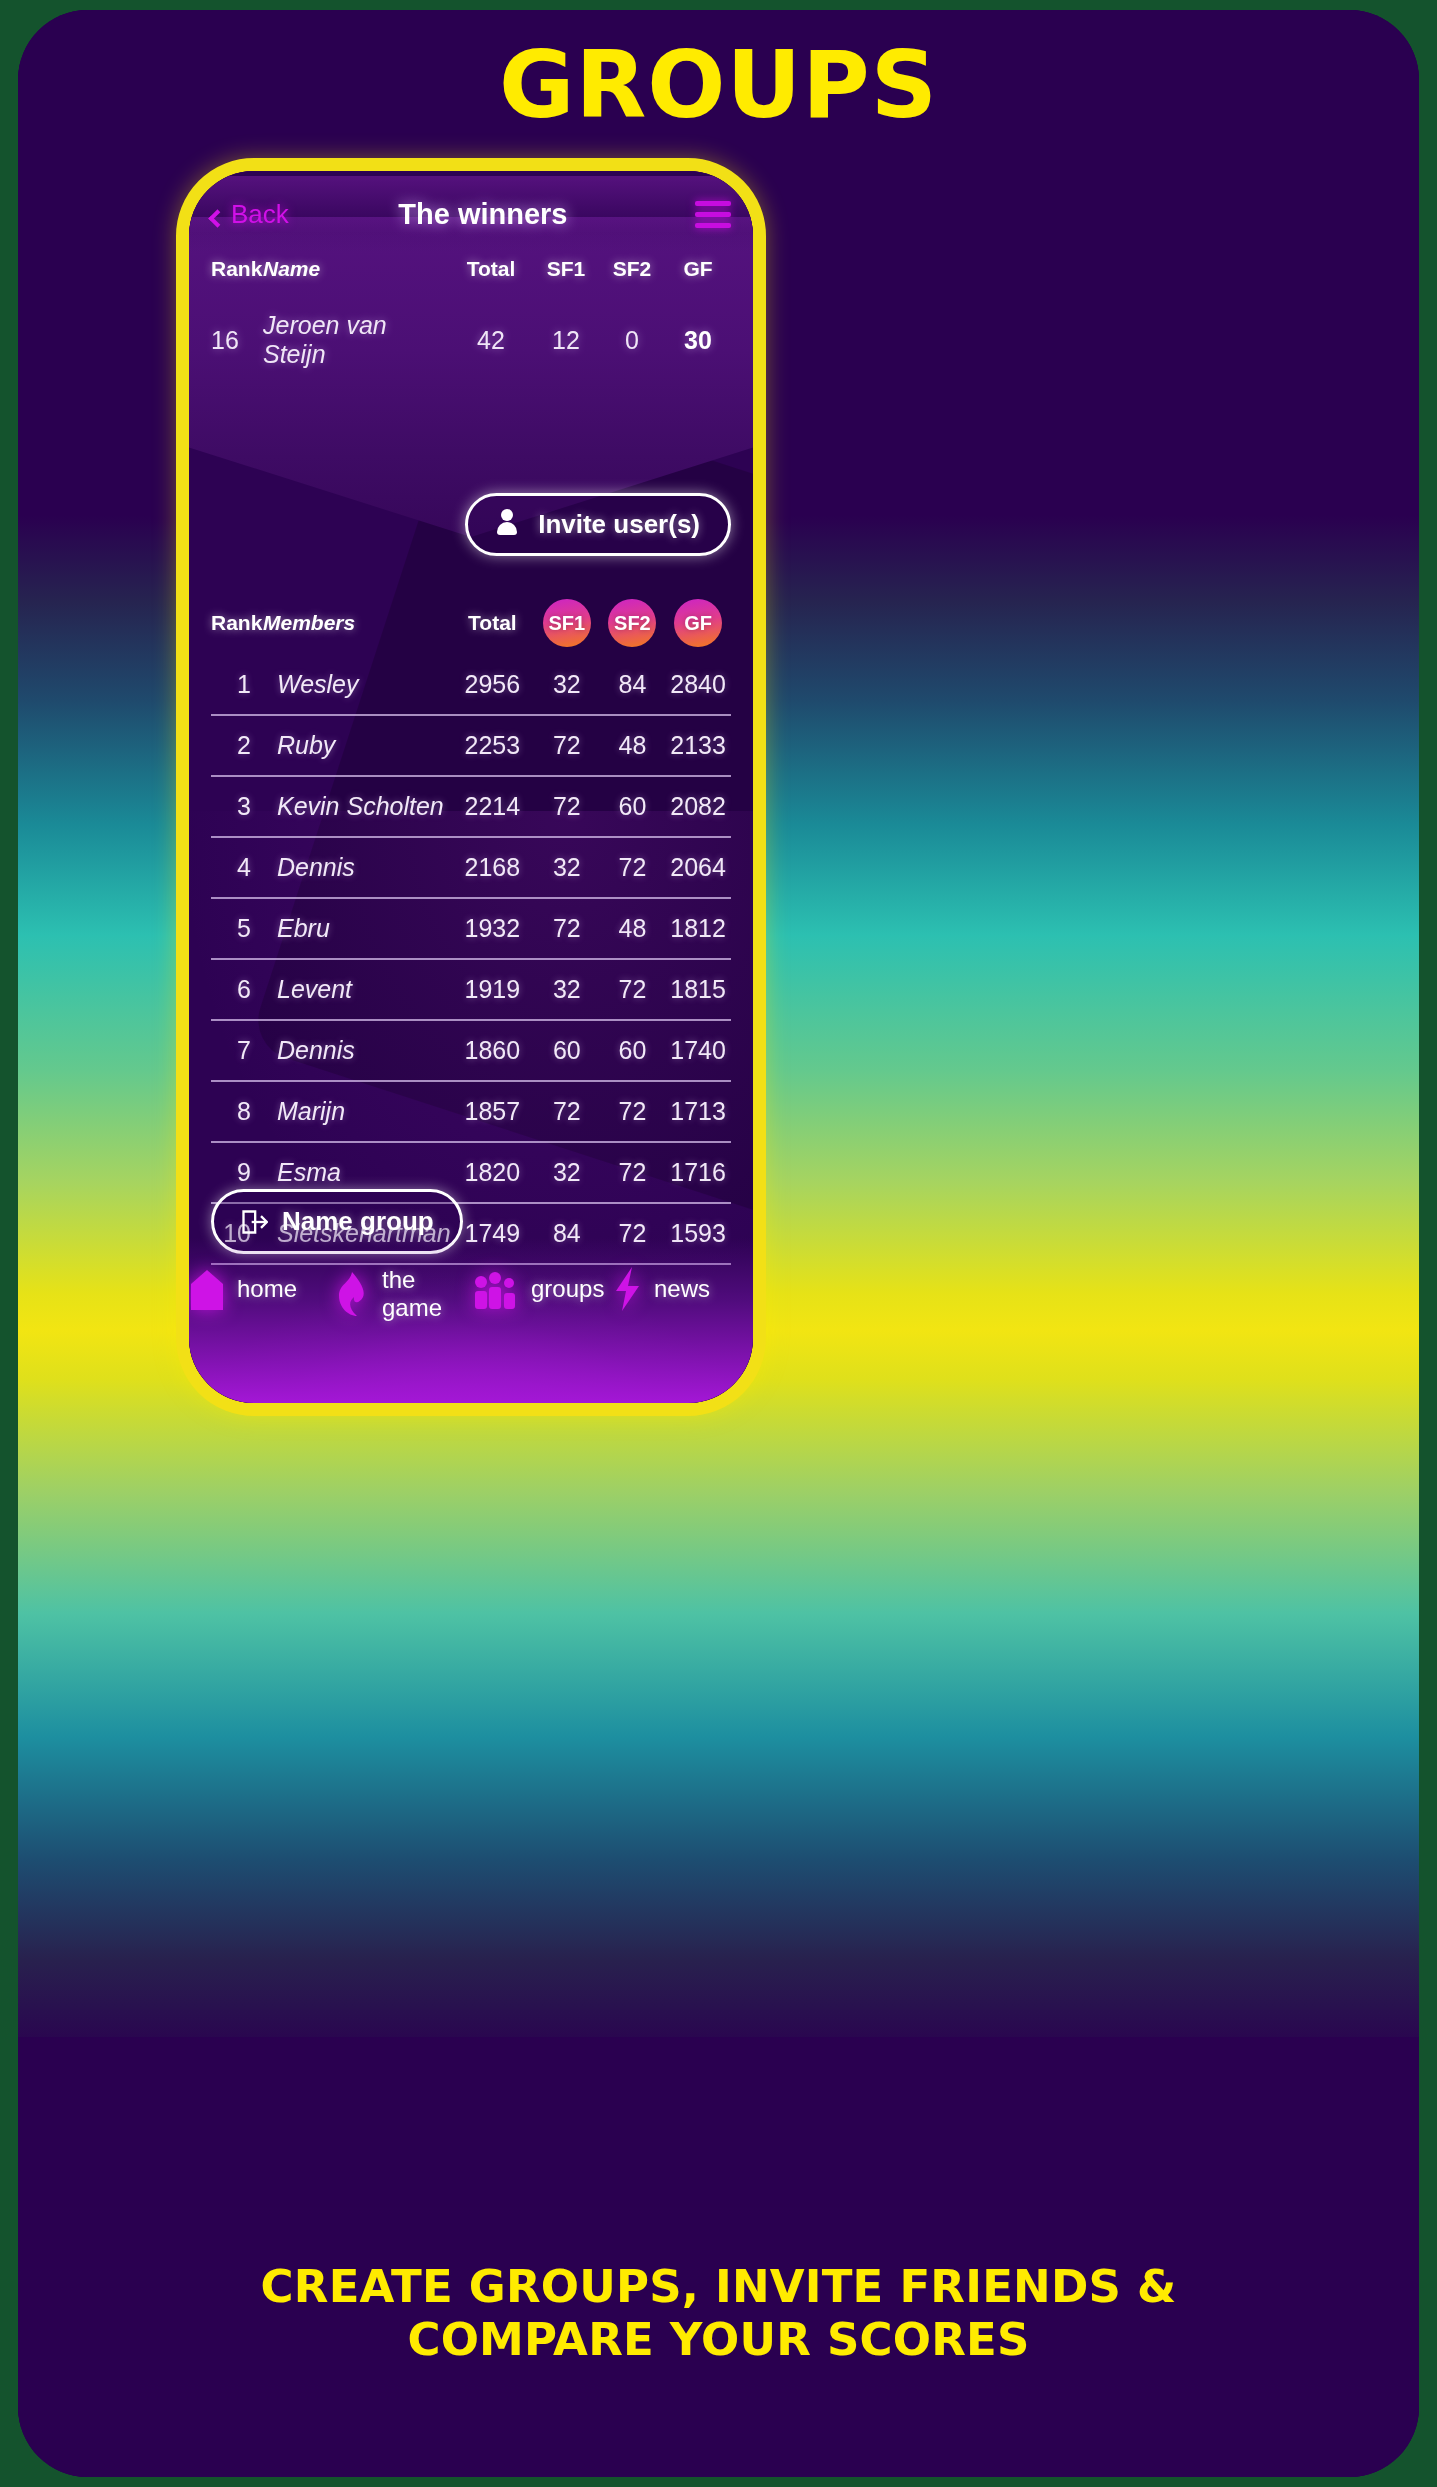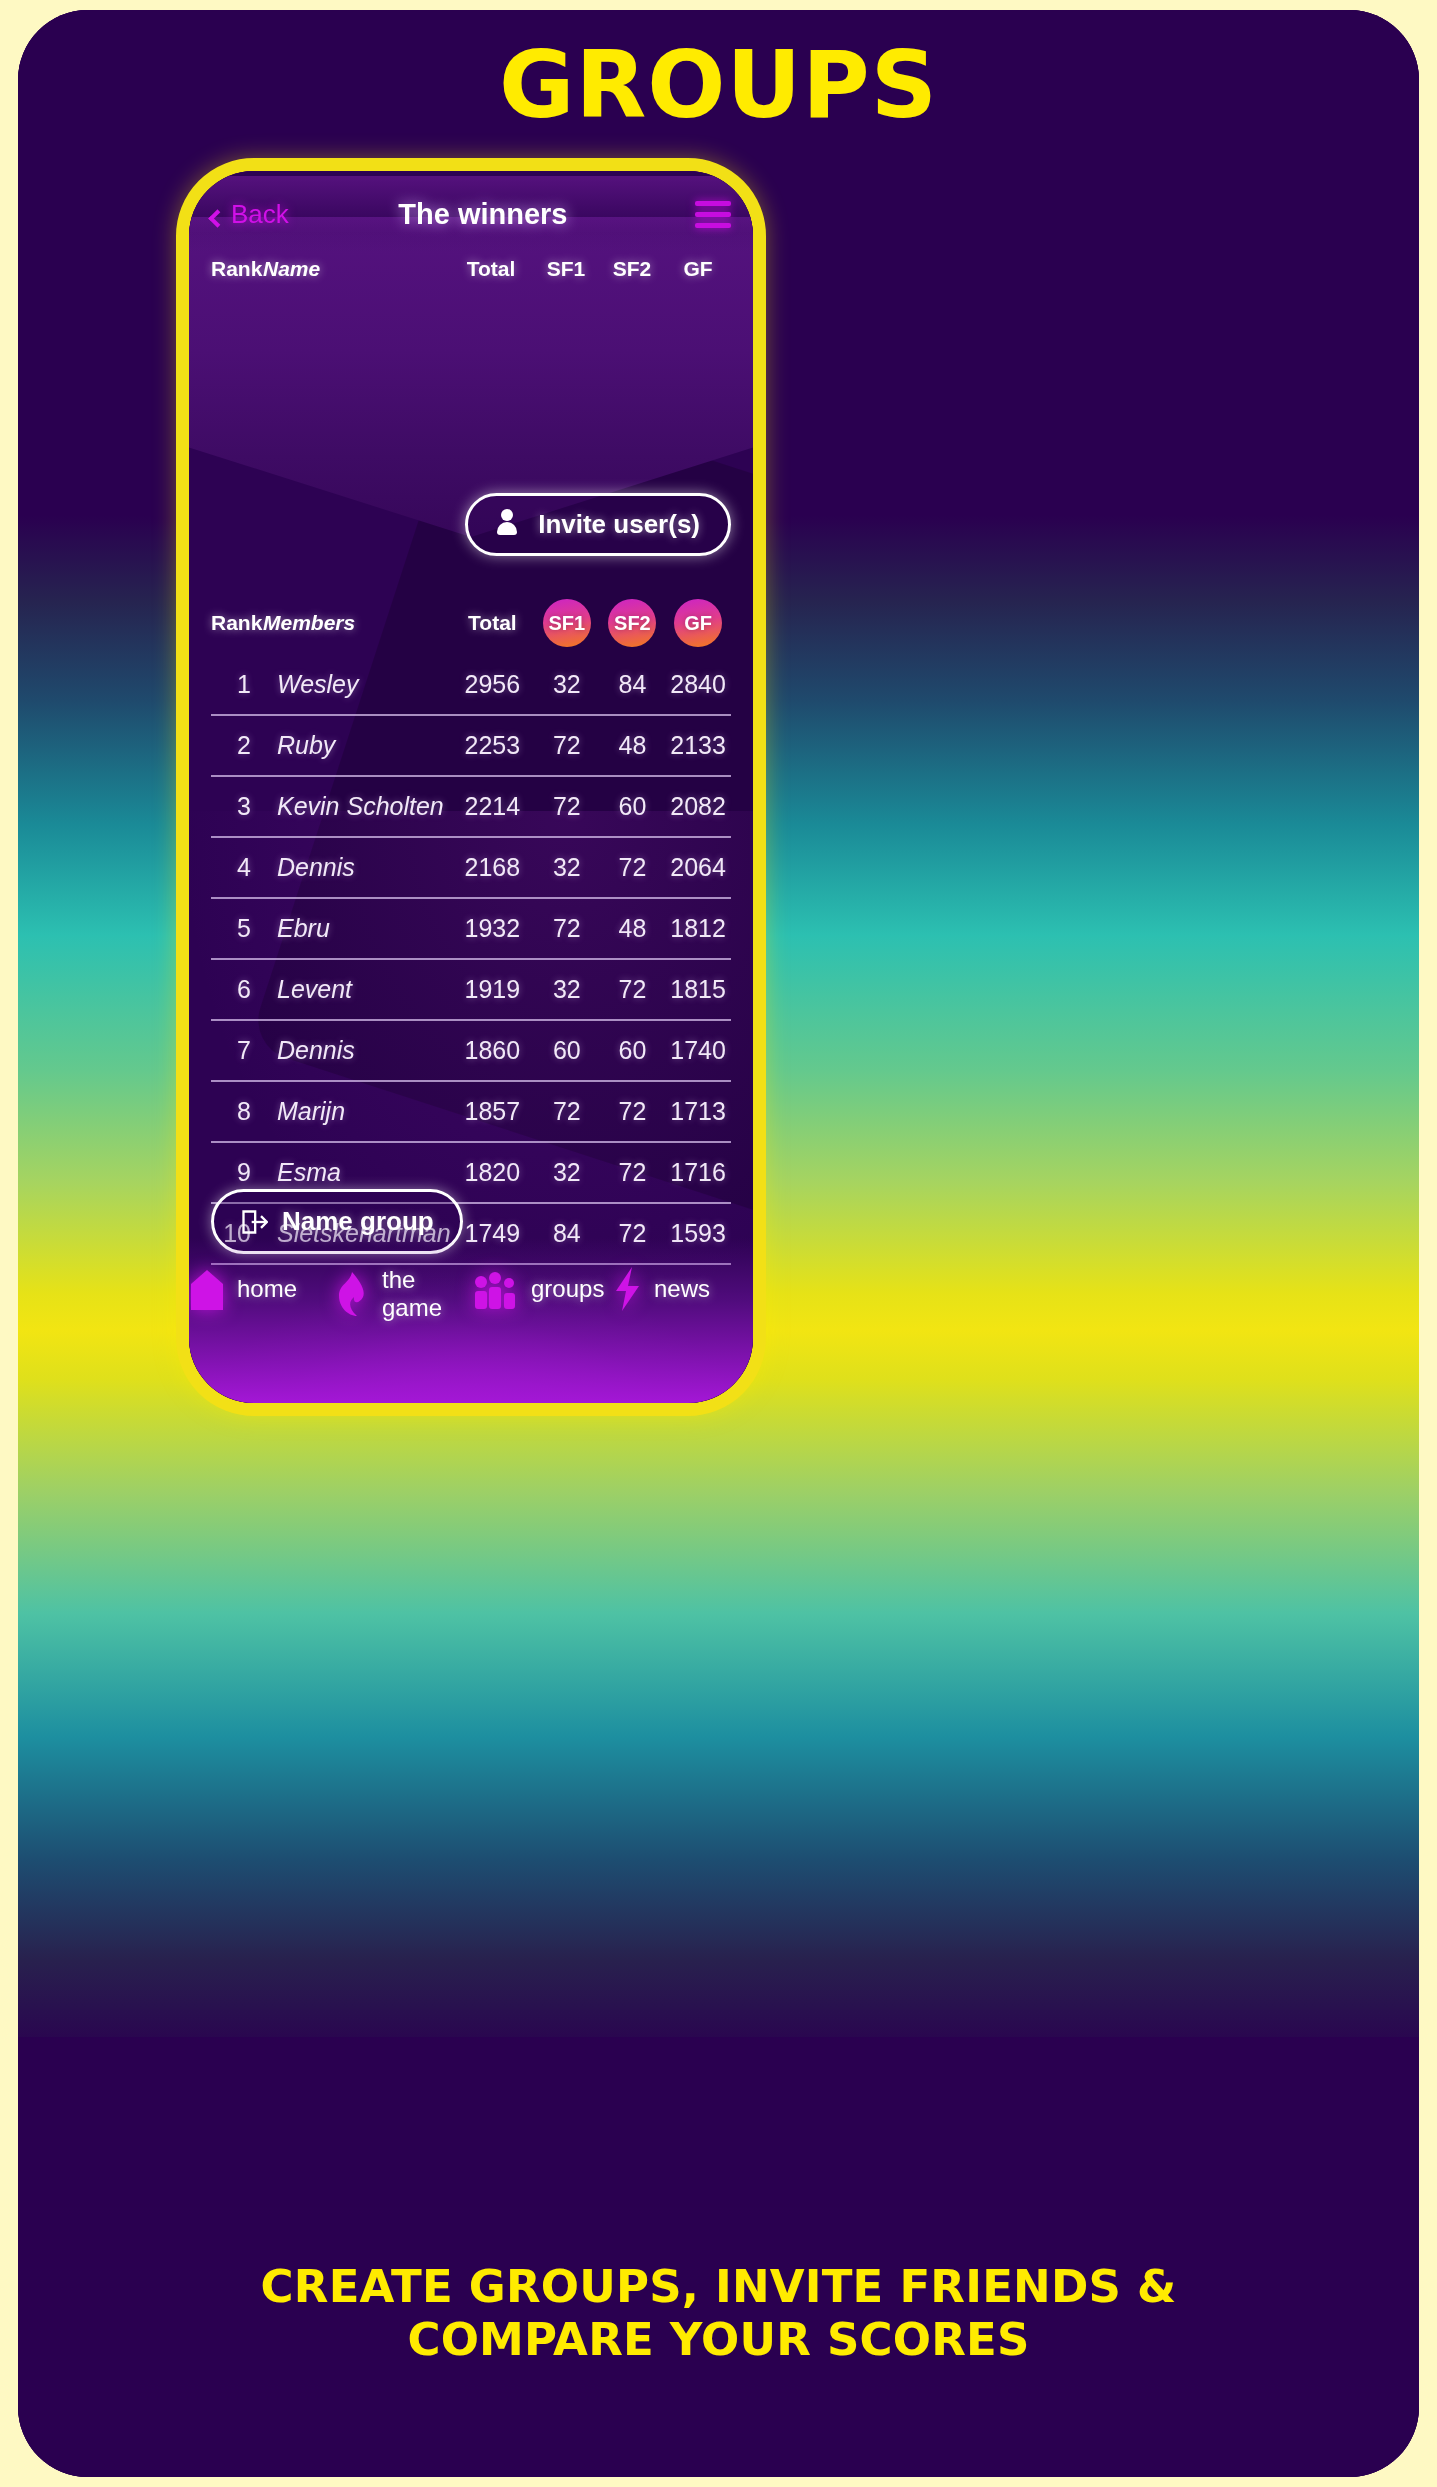--- a/index.html
+++ b/index.html
@@ -14,21 +14,21 @@
   body {
     font-family: "Liberation Sans", sans-serif;
     position: relative;
   }
 
   
   .poster {
     position: absolute;
     left: 0; top: 0;
     width: 1437px; height: 2487px;
-    background: #fef9c3;
+    background: #14532d;
     overflow: hidden;
   }
 
   .poster-inner {
     position: absolute;
     left: 18px; top: 10px;
     width: 1401px; height: 2467px;
     border-radius: 70px;
     overflow: hidden;
     background: #29004f;
@@ -364,20 +364,28 @@
             <table class="tbl">
               <tbody>
                   <tr class="hdr">
                 <td class="c-rank">Rank</td>
                 <td class="c-name">Name</td>
                 <td class="c-total">Total</td>
                 <td class="c-sf1">SF1</td>
                 <td class="c-sf2">SF2</td>
                 <td class="c-gf">GF</td>
               </tr>
+              <tr class="row">
+                <td class="c-rank">16</td>
+                <td class="c-name">Jeroen van Steijn</td>
+                <td class="c-total">42</td>
+                <td class="c-sf1">12</td>
+                <td class="c-sf2">0</td>
+                <td class="c-gf strong">30</td>
+              </tr>
             </tbody>
               </table>
           </div>
 
           <div class="app-header">
             <div class="back-btn">
               <span class="back-chevron"></span>
               <span>Back</span>
             </div>
             <div class="app-title">The winners</div>

